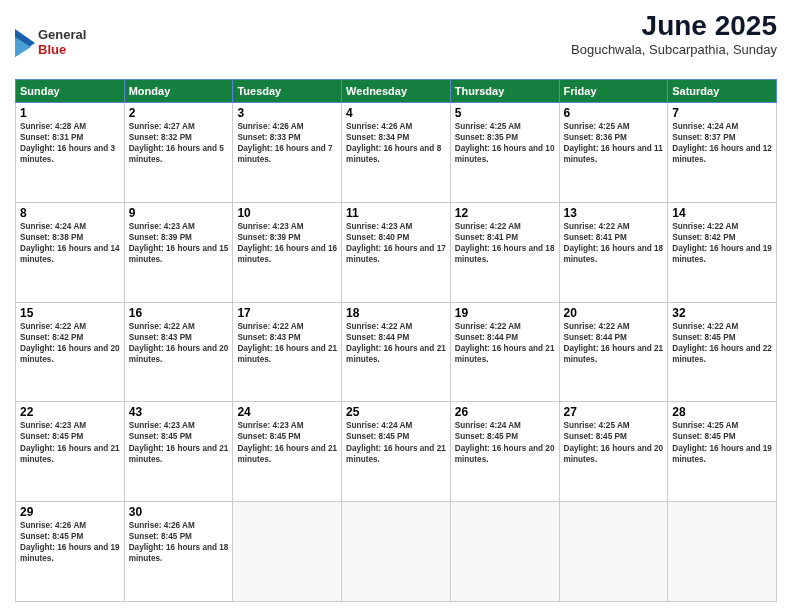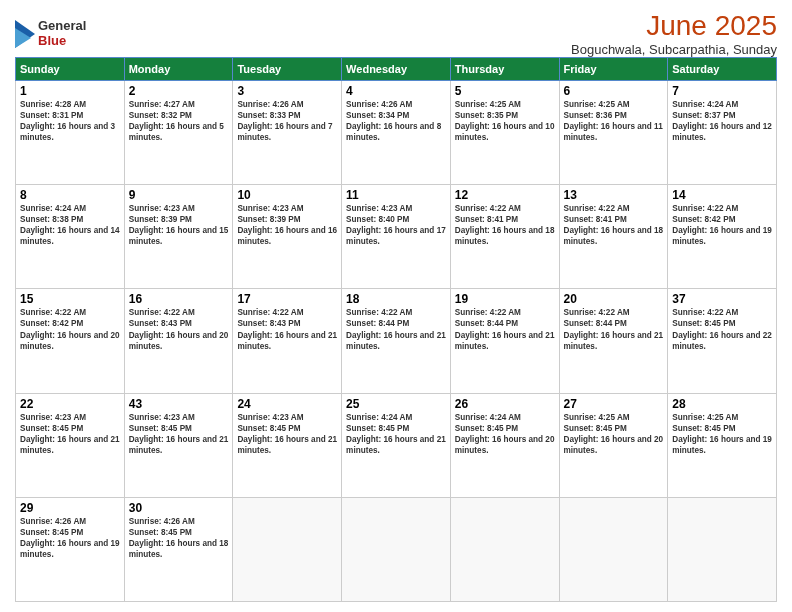--- a/index.html
+++ b/index.html
@@ -13,22 +13,22 @@
     .page {
       width: 792px;
       height: 612px;
       padding: 10px 15px;
       display: flex;
       flex-direction: column;
     }
     .header {
       display: flex;
       justify-content: space-between;
-      align-items: center;
-      margin-bottom: 0;
+      align-items: flex-end;
+      margin-bottom: 22px;
     }
     .logo {
       display: flex;
       align-items: center;
     }
     .logo-text {
       display: flex;
       flex-direction: column;
       font-size: 13px;
       font-weight: bold;
@@ -39,22 +39,22 @@
     .logo-icon {
       width: 20px;
       height: 28px;
       margin-right: 3px;
     }
     .title-block {
       text-align: right;
     }
     .month-title {
       font-size: 28px;
-      font-weight: normal;
-      color: #c2410c;
+      font-weight: bold;
+      color: #0f172a;
     }
     .subtitle {
       font-size: 13px;
       color: #333;
     }
     .calendar {
       width: 100%;
       border-collapse: collapse;
       flex: 1;
       font-size: 9px;
@@ -283,21 +283,21 @@
         </td>
           <td>
           <span class="day-num">20</span>
           <div class="cell-text">
             Sunrise: 4:22 AM<br>
             Sunset: 8:44 PM<br>
             Daylight: 16 hours and 21 minutes.
           </div>
         </td>
           <td>
-          <span class="day-num">37</span>
+          <span class="day-num">32</span>
           <div class="cell-text">
             Sunrise: 4:22 AM<br>
             Sunset: 8:45 PM<br>
             Daylight: 16 hours and 22 minutes.
           </div>
         </td>
         </tr>
         <tr>
           <td>
           <span class="day-num">22</span>

